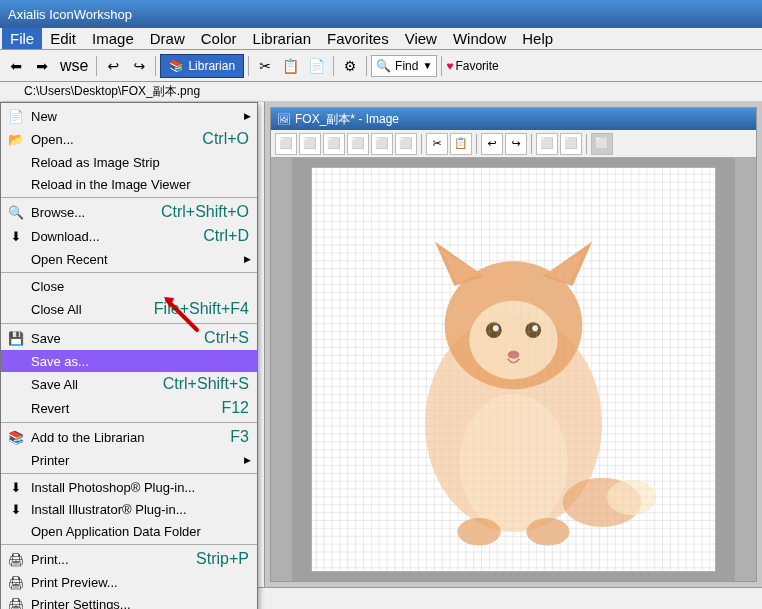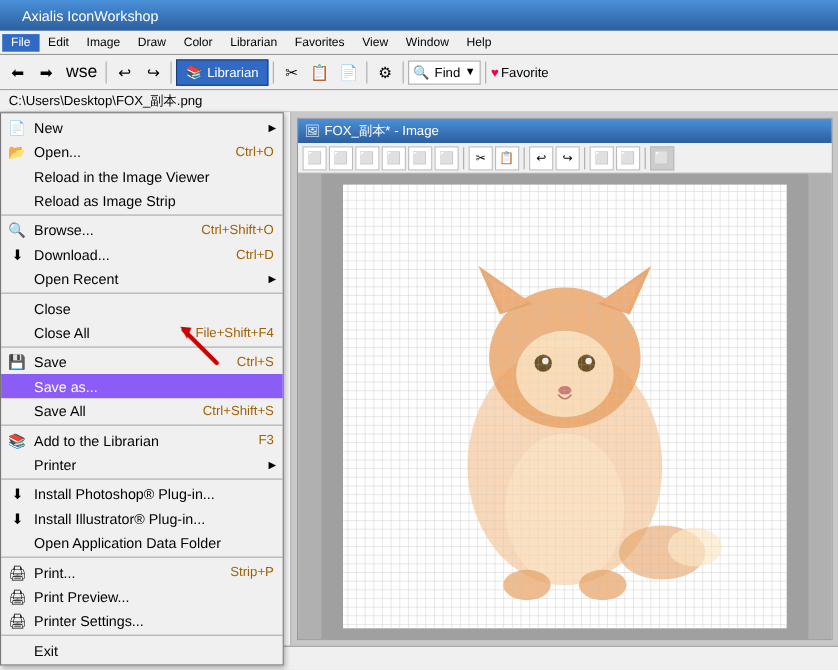--- a/index.html
+++ b/index.html
@@ -10,39 +10,39 @@
       width: 762px;
       height: 609px;
       overflow: hidden;
       position: relative;
     }
 
     
     .title-bar {
       background: linear-gradient(to bottom, #4a90d9, #2c5f9e);
       color: white;
-      padding: 4px 20px;
+      padding: 4px 8px;
       display: flex;
       align-items: center;
       height: 28px;
     }
 
     
     .menu-bar {
       background: #f0f0f0;
       border-bottom: 1px solid #999;
       display: flex;
       align-items: center;
       height: 22px;
       padding: 0 2px;
     }
     .menu-item {
       padding: 2px 8px;
       cursor: pointer;
-      font-size: 11px;
+      font-size: 15px;
     }
     .menu-item:hover, .menu-item.active {
       background: #316ac5;
       color: white;
     }
 
     
     .toolbar {
       background: #f0f0f0;
       border-bottom: 1px solid #999;
@@ -94,21 +94,21 @@
       align-items: center;
       gap: 2px;
       font-size: 12px;
       cursor: pointer;
     }
 
     
     .path-bar {
       background: #f0f0f0;
       border-bottom: 1px solid #ccc;
-      padding: 2px 8px;
+      padding: 2px 24px;
       font-size: 12px;
       height: 20px;
       display: flex;
       align-items: center;
     }
 
     
     .main-area {
       display: flex;
       height: calc(609px - 28px - 22px - 32px - 20px - 22px);
@@ -146,22 +146,22 @@
       min-height: 22px;
       white-space: nowrap;
     }
     .dropdown-item:hover, .dropdown-item.highlighted {
       background: #316ac5;
       color: white;
     }
     .dropdown-item .shortcut {
       margin-left: auto;
       padding-left: 20px;
-      font-size: 12px;
-      color: #a16207;
+      font-size: 16px;
+      color: #0f766e;
     }
     .dropdown-item:hover .shortcut, .dropdown-item.highlighted .shortcut {
       color: #ddd;
     }
     .dropdown-separator {
       height: 1px;
       background: #aaa;
       margin: 2px 0;
     }
     .dropdown-item-icon {
@@ -327,25 +327,25 @@
         <span class="shortcut"></span>
       </div>
 
       <div class="dropdown-item">
         <span class="dropdown-item-icon">📂</span>
         Open...
         <span class="shortcut">Ctrl+O</span>
       </div>
 
       <div class="dropdown-item">
+        Reload as Image Strip
+      </div>
+
+      <div class="dropdown-item">
         Reload in the Image Viewer
-      </div>
-
-      <div class="dropdown-item">
-        Reload as Image Strip
       </div>
 
       <div class="dropdown-separator"></div>
 
       <div class="dropdown-item">
         <span class="dropdown-item-icon">🔍</span>
         Browse...
         <span class="shortcut">Ctrl+Shift+O</span>
       </div>
 
@@ -381,20 +381,24 @@
       <div class="dropdown-item highlighted" style="background:#8b5cf6;color:white;">
         Save as...
         <span class="shortcut" style="color:#ddd;"></span>
       </div>
 
       <div class="dropdown-item">
         Save All
         <span class="shortcut">Ctrl+Shift+S</span>
       </div>
 
+      <div class="dropdown-item">
+        Revert
+        <span class="shortcut">F12</span>
+      </div>
 
       <div class="dropdown-separator"></div>
 
       <div class="dropdown-item">
         <span class="dropdown-item-icon">📚</span>
         Add to the Librarian
         <span class="shortcut">F3</span>
       </div>
 
       <div class="dropdown-item has-submenu">

